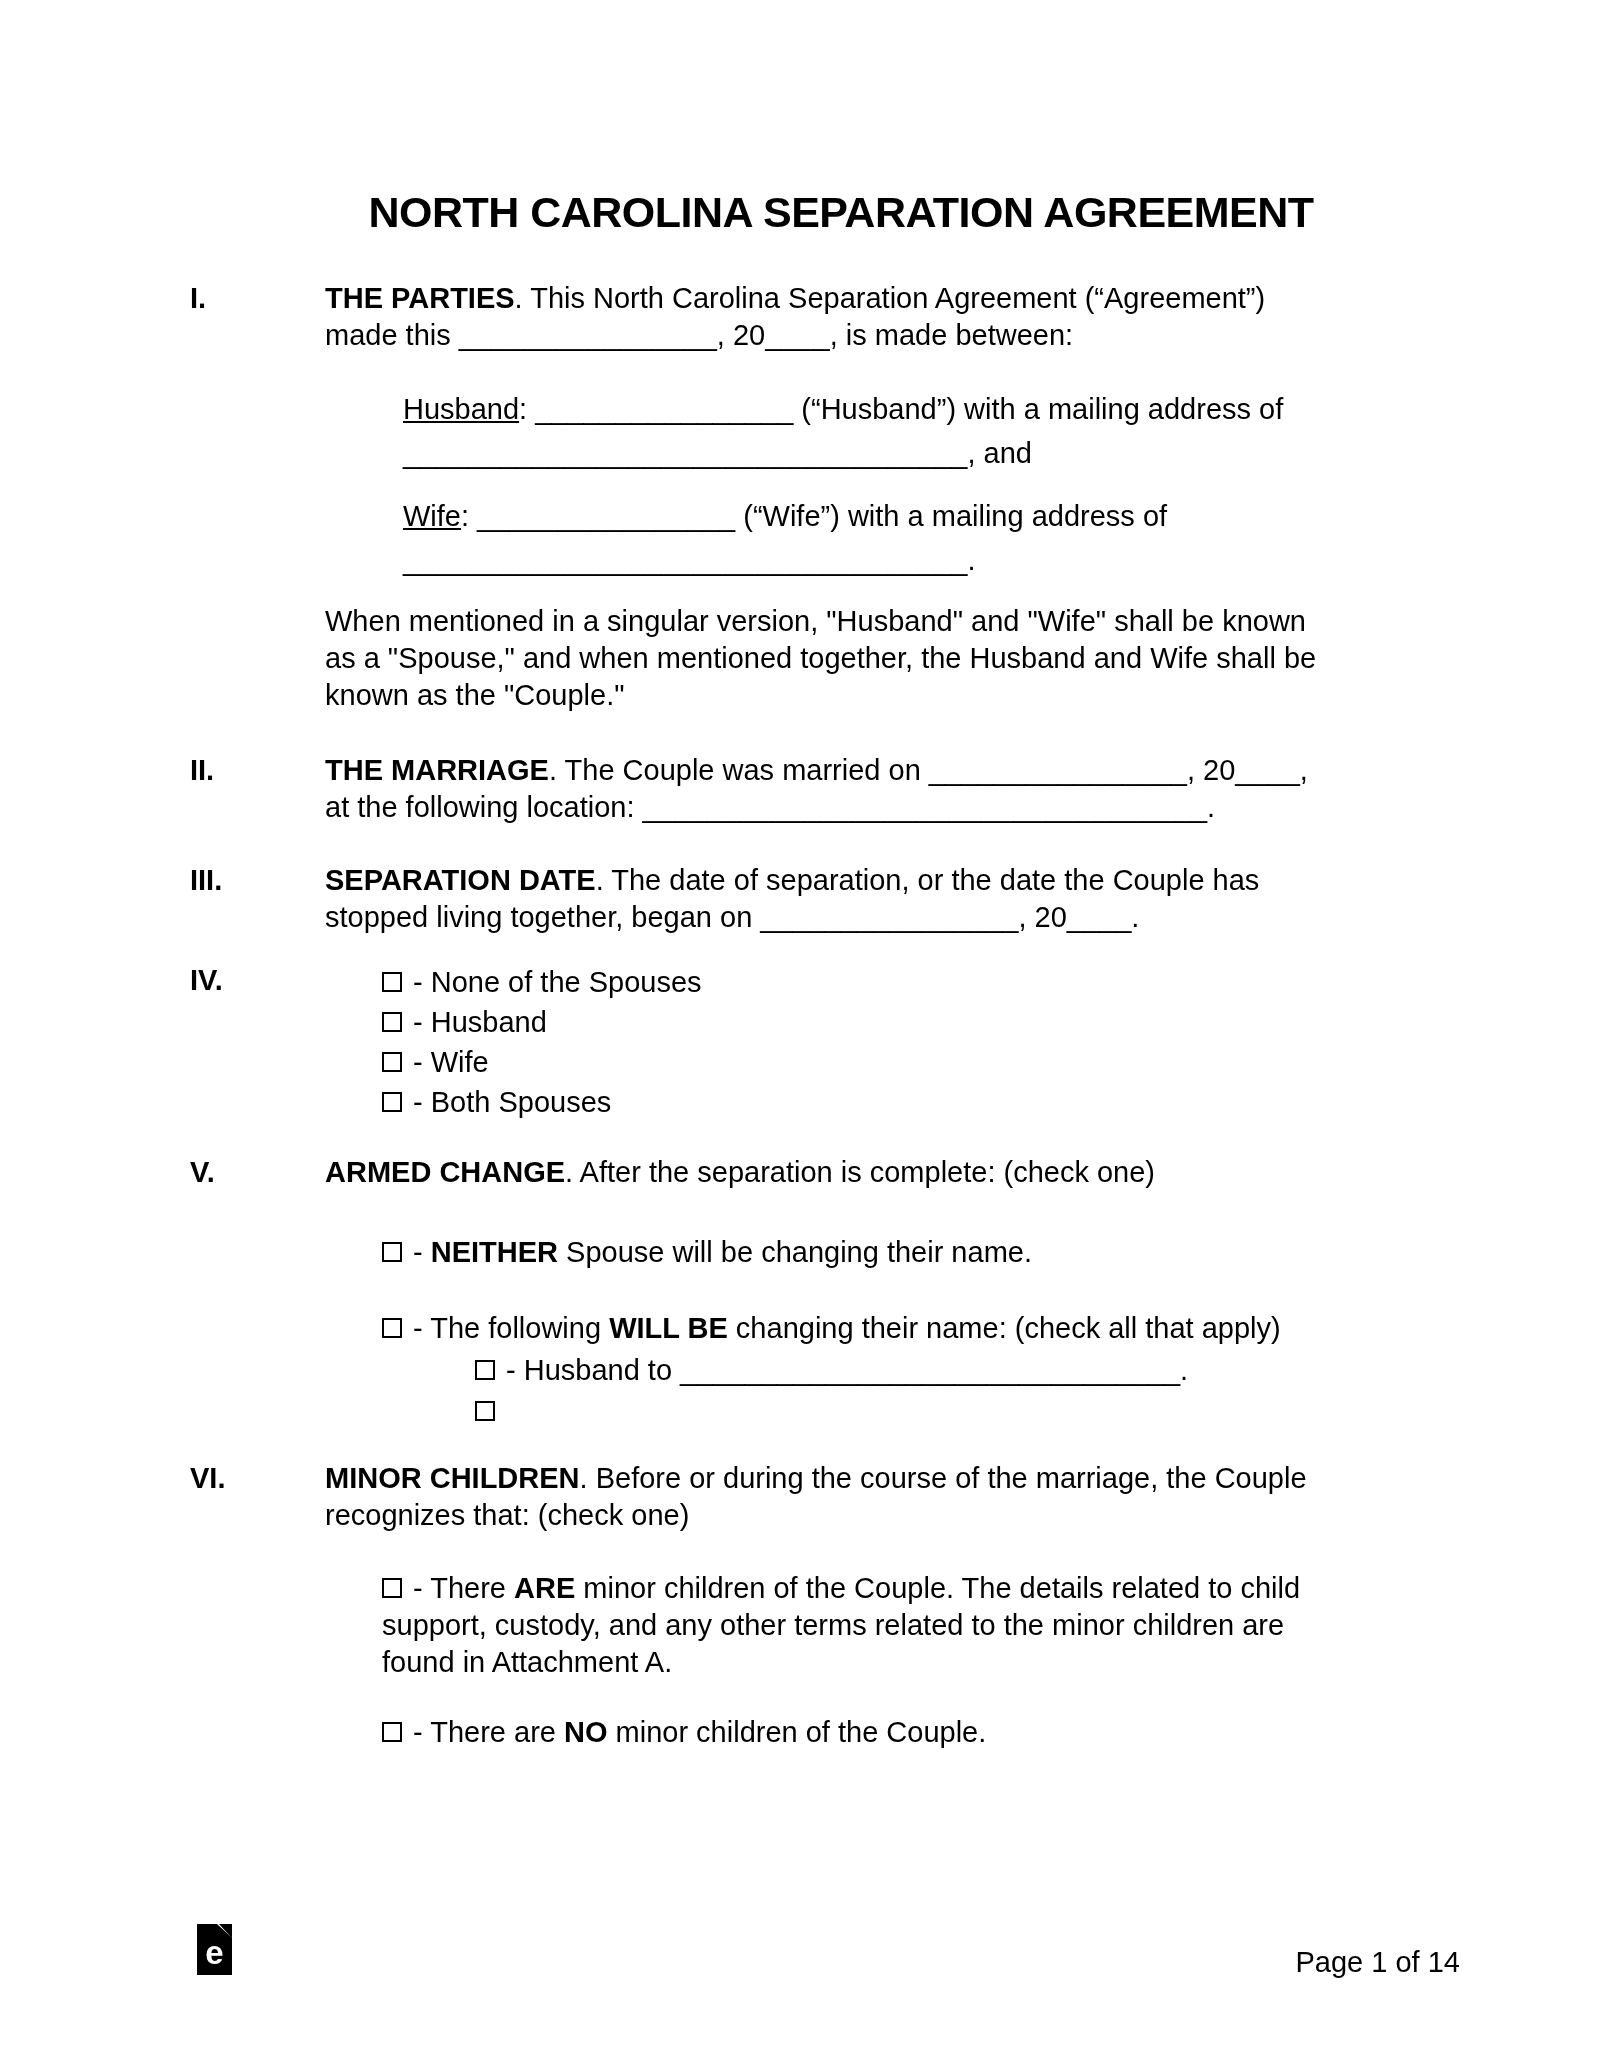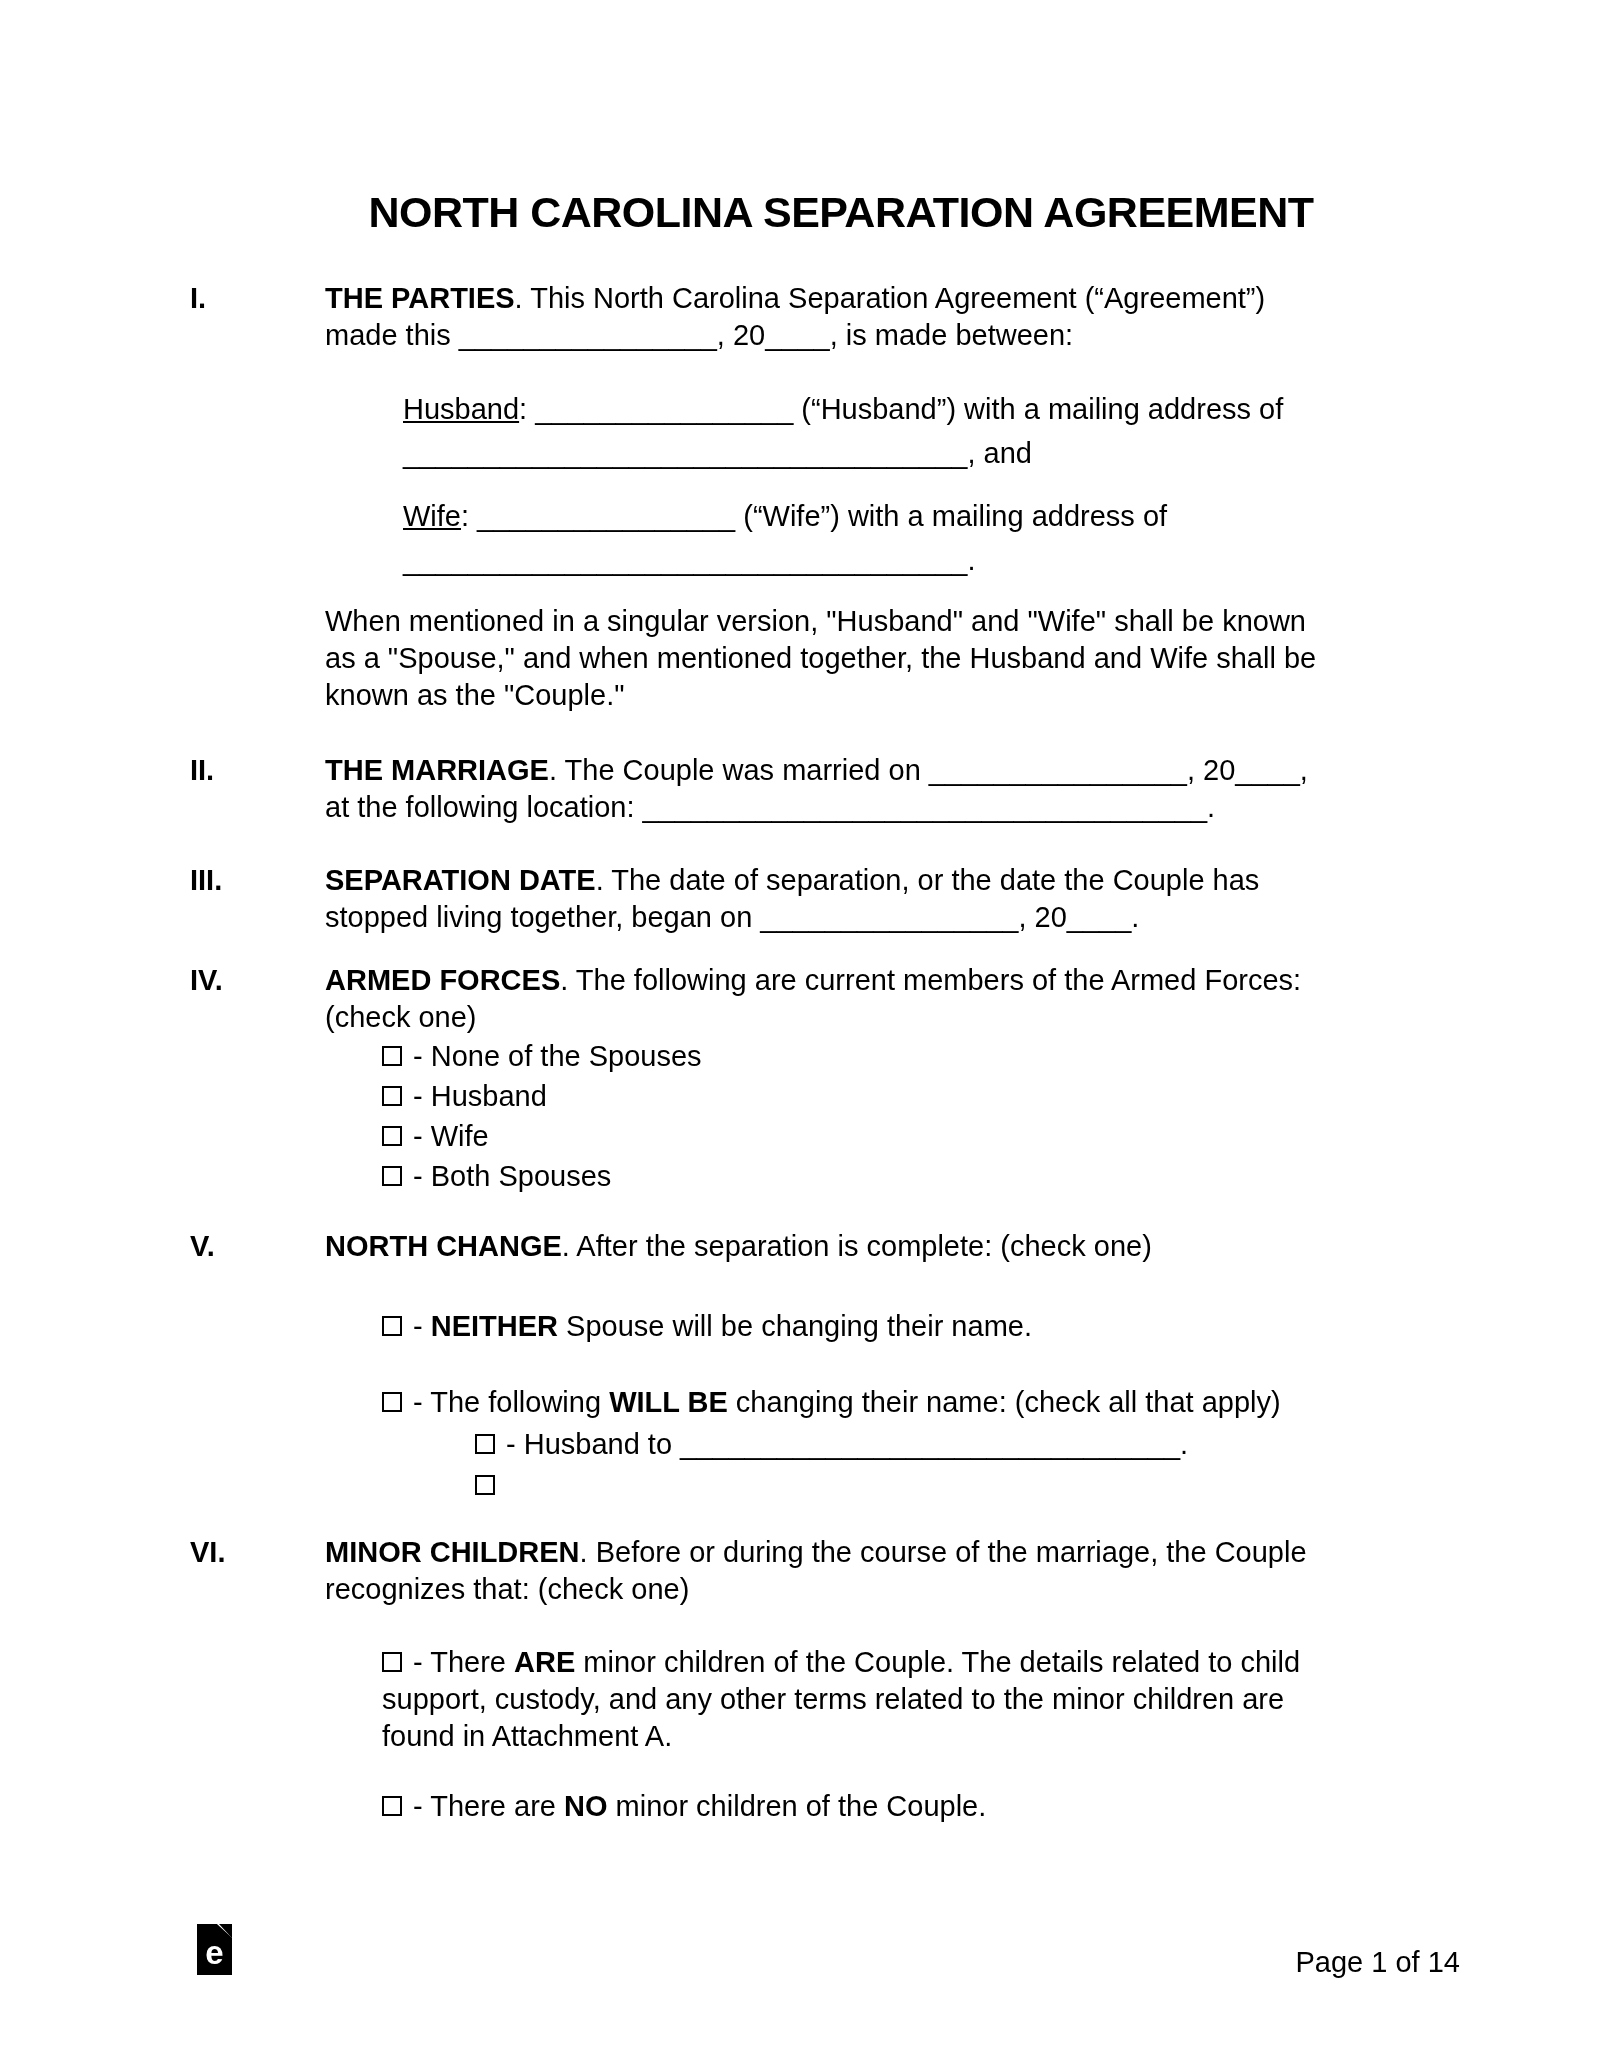--- a/index.html
+++ b/index.html
@@ -83,32 +83,31 @@
   <section class="sec sec-separation">
     <div class="num">III.</div>
     <div class="secbody">
       <p><span class="b">SEPARATION DATE</span><span>. The date of separation, or the date the Couple has</span><br><span>stopped living together, began on ________________, 20____.</span></p>
     </div>
   </section>
 
   <section class="sec sec-armed">
     <div class="num">IV.</div>
     <div class="secbody">
-      <p><span class="b">ARMED FORCES</span><span>. The following are current members of the Armed Forces:</span><br><span>(check one)</span></p>
       <div class="crow"><span class="cb"></span><span><span>- None of the Spouses</span></span></div>
       <div class="crow"><span class="cb"></span><span><span>- Husband</span></span></div>
       <div class="crow"><span class="cb"></span><span><span>- Wife</span></span></div>
       <div class="crow"><span class="cb"></span><span><span>- Both Spouses</span></span></div>
     </div>
   </section>
 
   <section class="sec sec-namechange">
     <div class="num">V.</div>
     <div class="secbody">
-      <p><span class="b">NORTH CHANGE</span><span>. After the separation is complete: (check one)</span></p>
+      <p><span class="b">ARMED CHANGE</span><span>. After the separation is complete: (check one)</span></p>
       <div class="crow row-neither"><span class="cb"></span><span><span>- </span><span class="b">NEITHER</span><span> Spouse will be changing their name.</span></span></div>
       <div class="crow row-willbe"><span class="cb"></span><span><span>- The following </span><span class="b">WILL BE</span><span> changing their name: (check all that apply)</span></span></div>
       <div class="crow-sub row-husband-to"><span class="cb"></span><span><span>- Husband to _______________________________.</span></span></div>
       <div class="crow-sub"><span class="cb"></span></div>
     </div>
   </section>
 
   <section class="sec">
     <div class="num">VI.</div>
     <div class="secbody">

